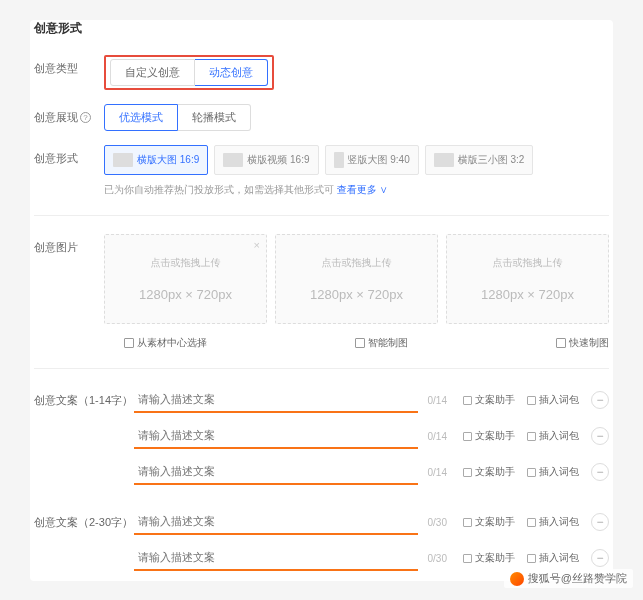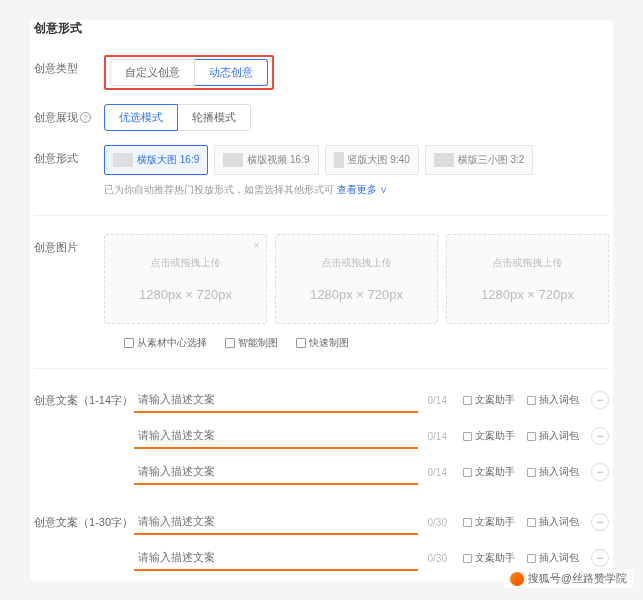--- a/index.html
+++ b/index.html
@@ -22,21 +22,21 @@
     .format-thumb { width: 20px; height: 14px; background: #ddd; border-radius: 1px; }
     .format-thumb.tall { width: 10px; height: 16px; }
     .format-label { font-size: 10px; color: #888; }
     .format-item.active .format-label { color: #3370ff; font-weight: 500; }
     .hint-row { font-size: 10px; color: #999; margin-top: 8px; }
     .link { color: #3370ff; cursor: pointer; }
     .upload-row { display: flex; gap: 8px; }
     .upload-box { flex: 1; border: 1px dashed #ddd; background: #fafafa; height: 90px; display: flex; flex-direction: column; align-items: center; justify-content: center; color: #bbb; font-size: 10px; cursor: pointer; border-radius: 2px; position: relative; }
     .upload-box .dim { font-size: 13px; margin-top: 17px; }
     .close-x { position: absolute; top: 4px; right: 6px; font-size: 11px; color: #ccc; cursor: pointer; }
-    .tools-row { display: flex; gap: 18px; margin-top: 12px; justify-content: flex-start; padding-left: 20px; }
+    .tools-row { display: flex; gap: 18px; margin-top: 12px; justify-content: space-between; padding-left: 20px; }
     .tool-link { color: #666; font-size: 10px; cursor: pointer; display: flex; align-items: center; gap: 3px; }
     .tool-icon { width: 10px; height: 10px; border: 1px solid #999; border-radius: 1px; }
     .sep { border: none; border-top: 1px solid #eee; margin: 18px 0; }
     .copy-row { display: flex; align-items: center; gap: 0; margin-bottom: 10px; }
     .copy-input { flex: 1; border: none; border-bottom: 2px solid #f97316; padding: 6px 4px; font-size: 11px; color: #999; background: transparent; outline: none; }
     .copy-count { color: #bbb; font-size: 10px; padding: 0 10px; }
     .copy-action { color: #666; font-size: 10px; padding: 0 6px; cursor: pointer; display: flex; align-items: center; gap: 3px; }
     .copy-action .mini-icon { width: 9px; height: 9px; border: 1px solid #aaa; border-radius: 1px; }
     .minus-btn { width: 18px; height: 18px; border: 1px solid #ddd; border-radius: 50%; display: flex; align-items: center; justify-content: center; font-size: 12px; color: #aaa; cursor: pointer; margin-left: 6px; background: #fff; }
     .panel { background: #fff; border-radius: 4px; padding: 0; }
@@ -164,21 +164,21 @@
             <input class="copy-input" placeholder="请输入描述文案" style="">
             <span class="copy-count">0/14</span>
             <span class="copy-action"><span class="mini-icon"></span>文案助手</span>
             <span class="copy-action"><span class="mini-icon"></span>插入词包</span>
             <span class="minus-btn">−</span>
           </div>
         </div>
     </div>
 
     <div class="row">
-      <div class="row-label" style="width:100px">创意文案（1-30字）</div>
+      <div class="row-label" style="width:100px">创意文案（2-30字）</div>
       <div class="row-content" id="copy-long-rows">
           <div class="copy-row">
             <input class="copy-input" placeholder="请输入描述文案" style="">
             <span class="copy-count">0/30</span>
             <span class="copy-action"><span class="mini-icon"></span>文案助手</span>
             <span class="copy-action"><span class="mini-icon"></span>插入词包</span>
             <span class="minus-btn">−</span>
           </div>
           <div class="copy-row">
             <input class="copy-input" placeholder="请输入描述文案" style="">

